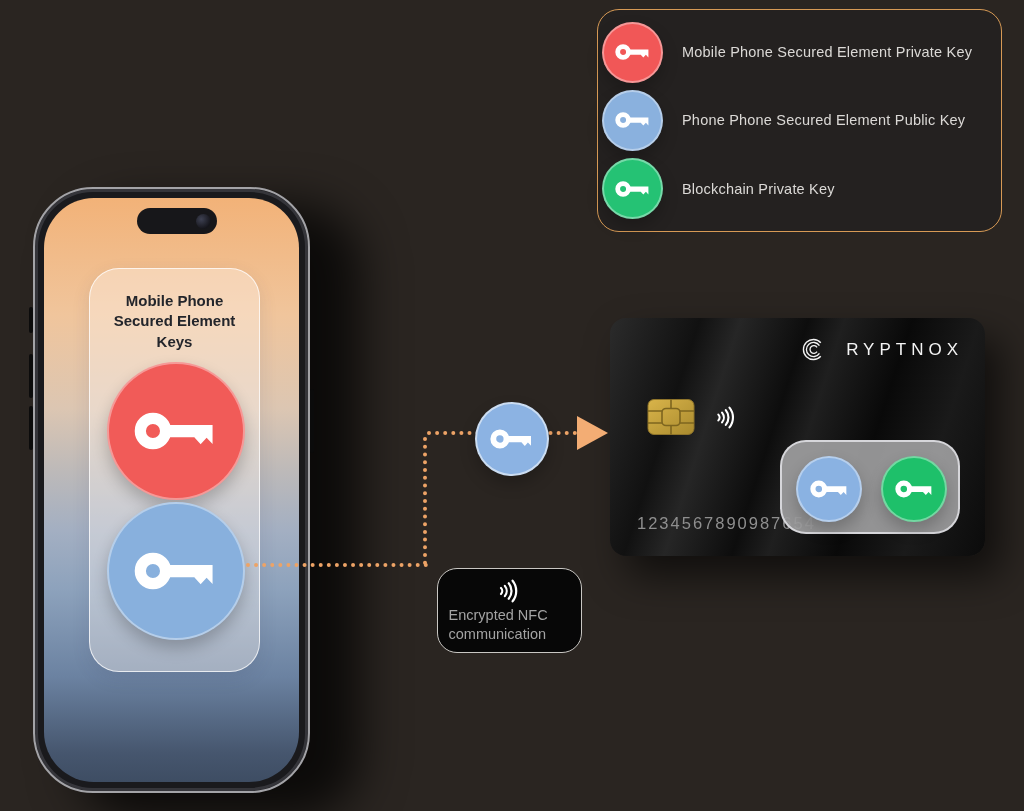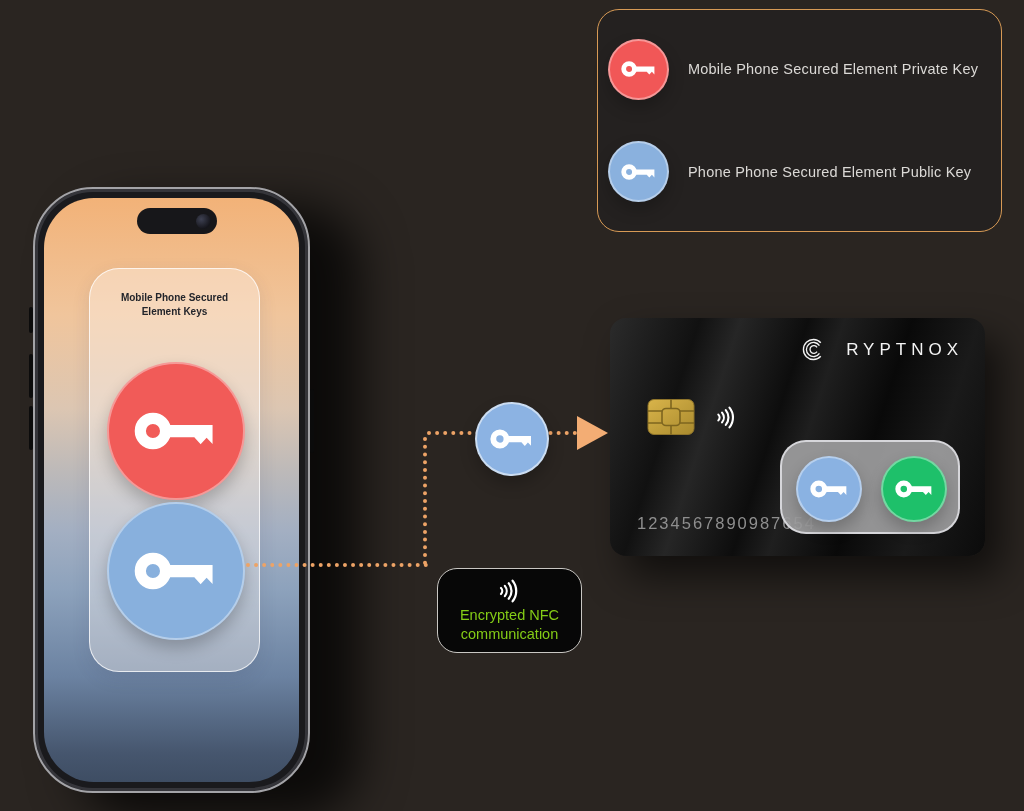--- a/index.html
+++ b/index.html
@@ -9,54 +9,54 @@
     font-family:"Liberation Sans","DejaVu Sans",sans-serif;
   }
   
   .key-circle{position:absolute;border-radius:50%;display:flex;align-items:center;justify-content:center;
     border:2px solid rgba(255,255,255,0.38);box-shadow:0 8px 16px rgba(0,0,0,0.22);}
   .key-circle svg{width:62%;height:auto;display:block;}
 
   
   .legend{position:absolute;left:597px;top:9px;width:405px;height:223px;box-sizing:border-box;
     background:#242120;border:1.5px solid #d79a55;border-radius:22px;
-    display:flex;flex-direction:column;justify-content:space-around;padding:8px 10px;}
+    display:flex;flex-direction:column;justify-content:space-around;padding:8px 4px;}
   .legend-row{display:flex;align-items:center;gap:19px;}
   .legend-key{position:relative;width:57px;height:57px;flex:0 0 57px;}
   .legend-label{color:#dbd9d6;font-size:14.5px;letter-spacing:0.2px;}
 
   
   .phone{position:absolute;left:33px;top:187px;width:277px;height:606px;box-sizing:border-box;
     background:#1a1a1d;border:2px solid #a3a3a7;border-radius:60px;
     box-shadow:46px 22px 46px 4px rgba(0,0,0,0.72), inset 0 0 0 3px #35353a;}
   .screen{position:absolute;left:9px;top:9px;width:255px;height:584px;border-radius:50px;overflow:hidden;
     background:linear-gradient(180deg,#f2b278 0%,#f0c59c 20%,#dcc6b2 36%,#bcb9b9 47%,#a3afc2 57%,#8da2bc 67%,#6b82a1 82%,#46566e 95%,#3e4d63 100%);}
   .island{position:absolute;left:93px;top:10px;width:80px;height:26px;border-radius:13px;background:#17171a;}
   .camera{position:absolute;right:6px;top:5.5px;width:15px;height:15px;border-radius:50%;
     background:radial-gradient(circle at 35% 35%, #3e4152, #15151b 70%);}
   .keys-panel{position:absolute;left:45px;top:70px;width:171px;height:404px;box-sizing:border-box;border-radius:30px;
     background:rgba(255,248,242,0.38);border:1.5px solid rgba(255,255,255,0.75);
     box-shadow:0 6px 18px rgba(60,60,90,0.12);}
   .panel-title{position:absolute;top:22px;left:0;width:100%;box-sizing:border-box;padding:0 14px;
-    text-align:center;font-size:10px;font-weight:700;line-height:1.35;color:#23252b;}
+    text-align:center;font-size:15px;font-weight:700;line-height:1.35;color:#23252b;}
   .phone-key{width:134px;height:134px;}
 
   
   .dot-h,.dot-v{position:absolute;z-index:6;}
   .dot-h{border-top:4px dotted #eda366;height:0;}
   .dot-v{border-left:4px dotted #eda366;width:0;}
   .arrowhead{position:absolute;z-index:6;width:0;height:0;
     border-top:17px solid transparent;border-bottom:17px solid transparent;border-left:31px solid #f3ad74;}
   .transfer-key{left:475px;top:402px;width:70px;height:70px;z-index:7;border-color:rgba(255,255,255,0.55);}
 
   .nfc-box{position:absolute;left:437px;top:568px;width:145px;height:85px;box-sizing:border-box;
     background:#070707;border:1.5px solid #c9c7c3;border-radius:20px;
     display:flex;flex-direction:column;align-items:center;justify-content:center;gap:3px;padding-top:2px;}
   .nfc-box svg{width:30px;height:24px;}
-  .nfc-box-label{width:122px;text-align:center;color:#84cc16;font-size:14.5px;line-height:1.3;}
+  .nfc-box-label{width:122px;text-align:left;color:#a3a3a3;font-size:14.5px;line-height:1.3;}
 
   
   .card{position:absolute;left:610px;top:318px;width:375px;height:238px;border-radius:16px;overflow:hidden;
     background:linear-gradient(108deg,#2b2b2b 0%,#111 20%,#262626 29%,#0d0d0d 44%,#1f1f1f 52%,#090909 67%,#1a1a1a 82%,#0b0b0b 100%);
     box-shadow:16px 20px 38px rgba(0,0,0,0.6);}
   .brand{position:absolute;right:22px;top:19px;display:flex;align-items:center;gap:20px;}
   .brand svg{width:25px;height:25px;}
   .brand-letters{color:#f4f4f4;font-size:17px;font-weight:500;letter-spacing:5px;}
   .chip{position:absolute;left:37px;top:80px;width:48px;height:38px;}
   .card-nfc{position:absolute;left:103px;top:88px;width:28px;height:23px;}
@@ -120,20 +120,28 @@
       <div class="legend-label">Mobile Phone Secured Element Private Key</div>
     </div>
     <div class="legend-row">
       <div class="key-circle legend-key" style="background: rgb(138, 177, 222);">
           <svg>
             <use href="#sym-key"></use>
           </svg>
         </div>
       <div class="legend-label">Phone Phone Secured Element Public Key</div>
     </div>
+    <div class="legend-row">
+      <div class="key-circle legend-key" style="background: rgb(37, 194, 116);">
+          <svg>
+            <use href="#sym-key"></use>
+          </svg>
+        </div>
+      <div class="legend-label">Blockchain Private Key</div>
+    </div>
   </div>
 
   <div class="phone">
     <div class="side-btn" style="left:-6px;top:118px;height:26px;"></div>
     <div class="side-btn" style="left:-6px;top:165px;height:44px;"></div>
     <div class="side-btn" style="left:-6px;top:217px;height:44px;"></div>
     <div class="side-btn" style="right:-6px;top:200px;height:64px;"></div>
     <div class="screen">
       <div class="island">
         <div class="camera"></div>

